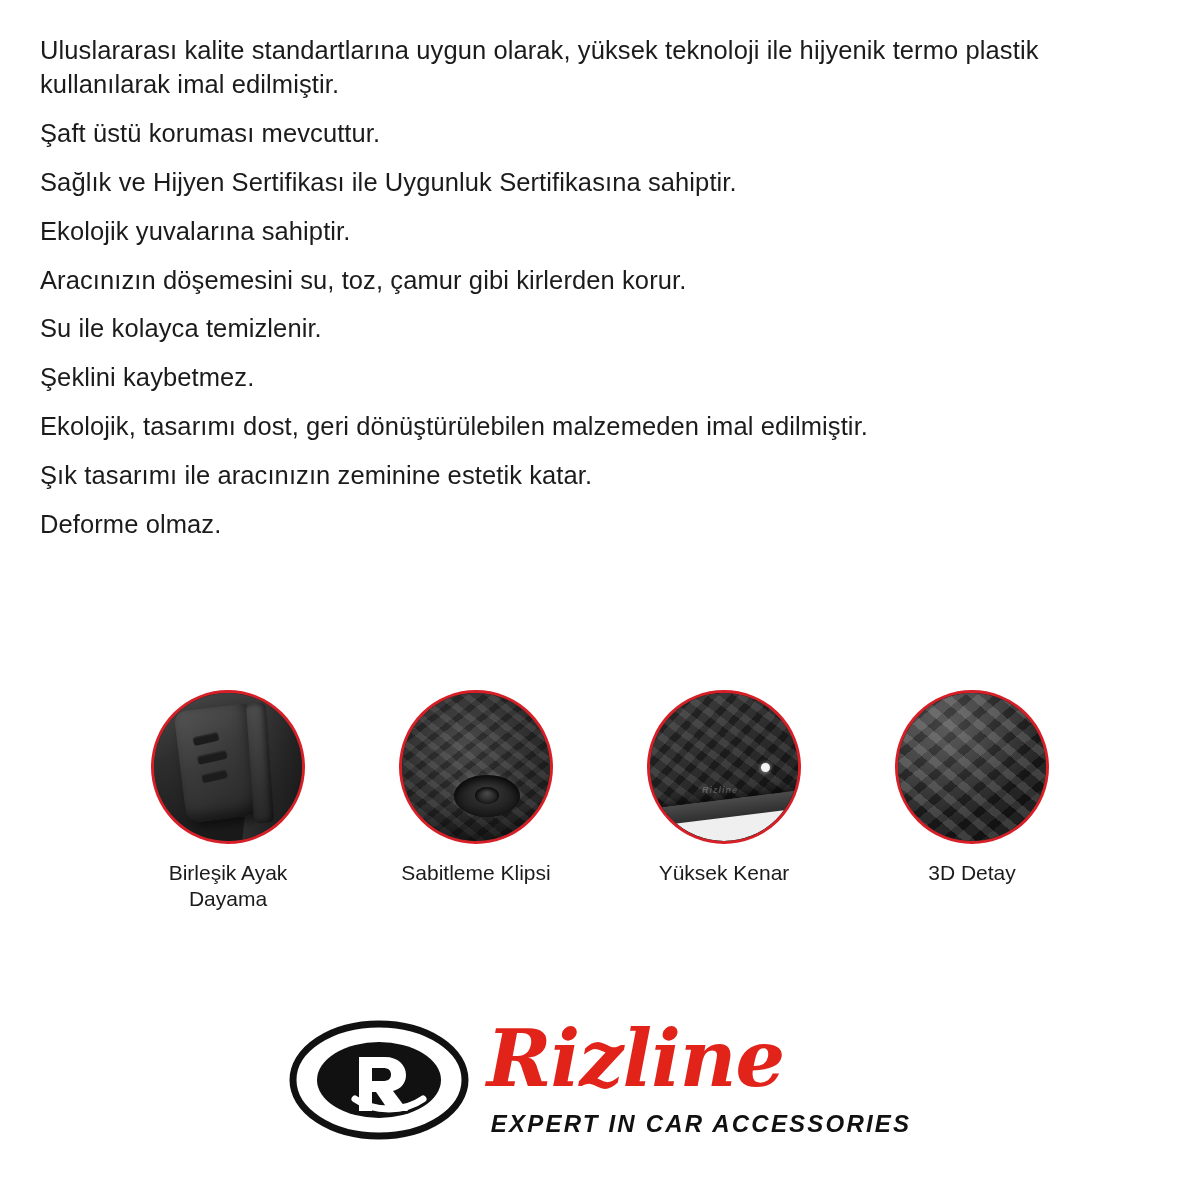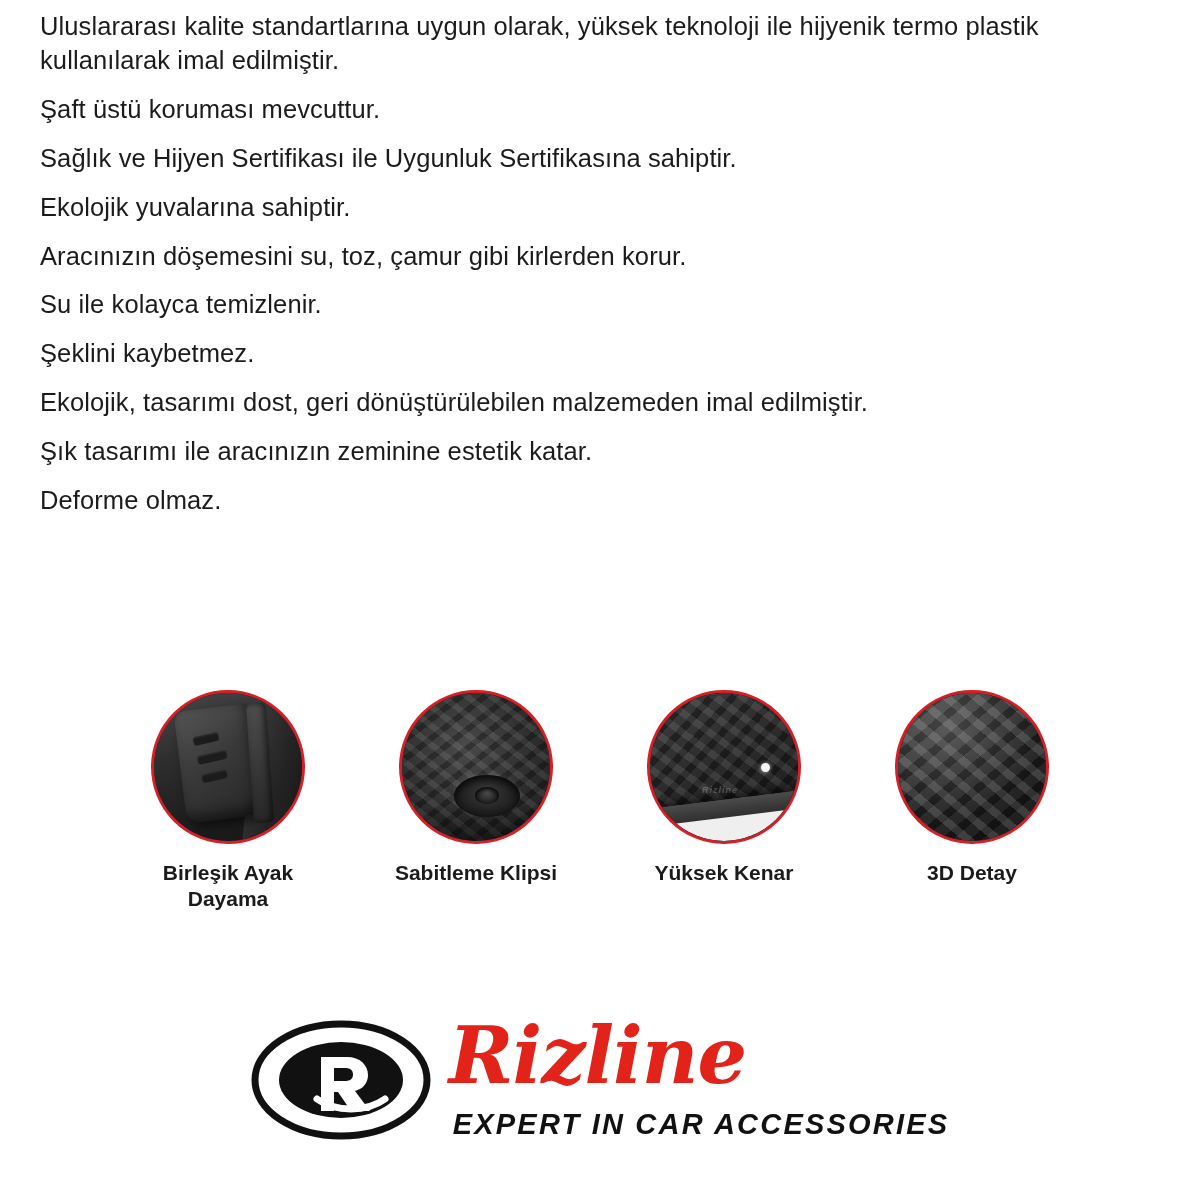--- a/index.html
+++ b/index.html
@@ -12,21 +12,21 @@
     background: #ffffff;
     font-family: "Liberation Sans", sans-serif;
     color: #1a1a1a;
     overflow: hidden;
   }
   .page {
     position: relative;
     width: 1200px;
     height: 1180px;
     box-sizing: border-box;
-    padding: 10px 40px 0 40px;
+    padding: 34px 40px 0 40px;
   }
 
   
   .features {
     margin: 0;
     padding: 0;
     list-style: none;
   }
   .features li {
     font-size: 25.5px;
@@ -66,21 +66,21 @@
   }
   .circle-inner {
     position: absolute;
     inset: 0;
     border-radius: 50%;
     overflow: hidden;
   }
   .detail-caption {
     margin-top: 16px;
     font-size: 21px;
-    font-weight: bold;
+    font-weight: normal;
     color: #1b1b1b;
     text-align: center;
     line-height: 1.25;
     width: 200px;
   }
 
   
   .art-foot {
     position: absolute;
     inset: 0;
@@ -278,21 +278,21 @@
     font-family: "DejaVu Serif", serif;
     font-size: 78px;
     font-style: italic;
     font-weight: bold;
     color: #e2231a;
     line-height: 0.96;
     letter-spacing: -1px;
   }
   .logo-tag {
     font-family: "Liberation Sans", sans-serif;
-    font-size: 29px;
+    font-size: 24px;
     font-style: italic;
     font-weight: bold;
     color: #111111;
     letter-spacing: 2.2px;
     margin-top: 14px;
     margin-left: 4px;
   }
 </style>
 </head>
 <body>

